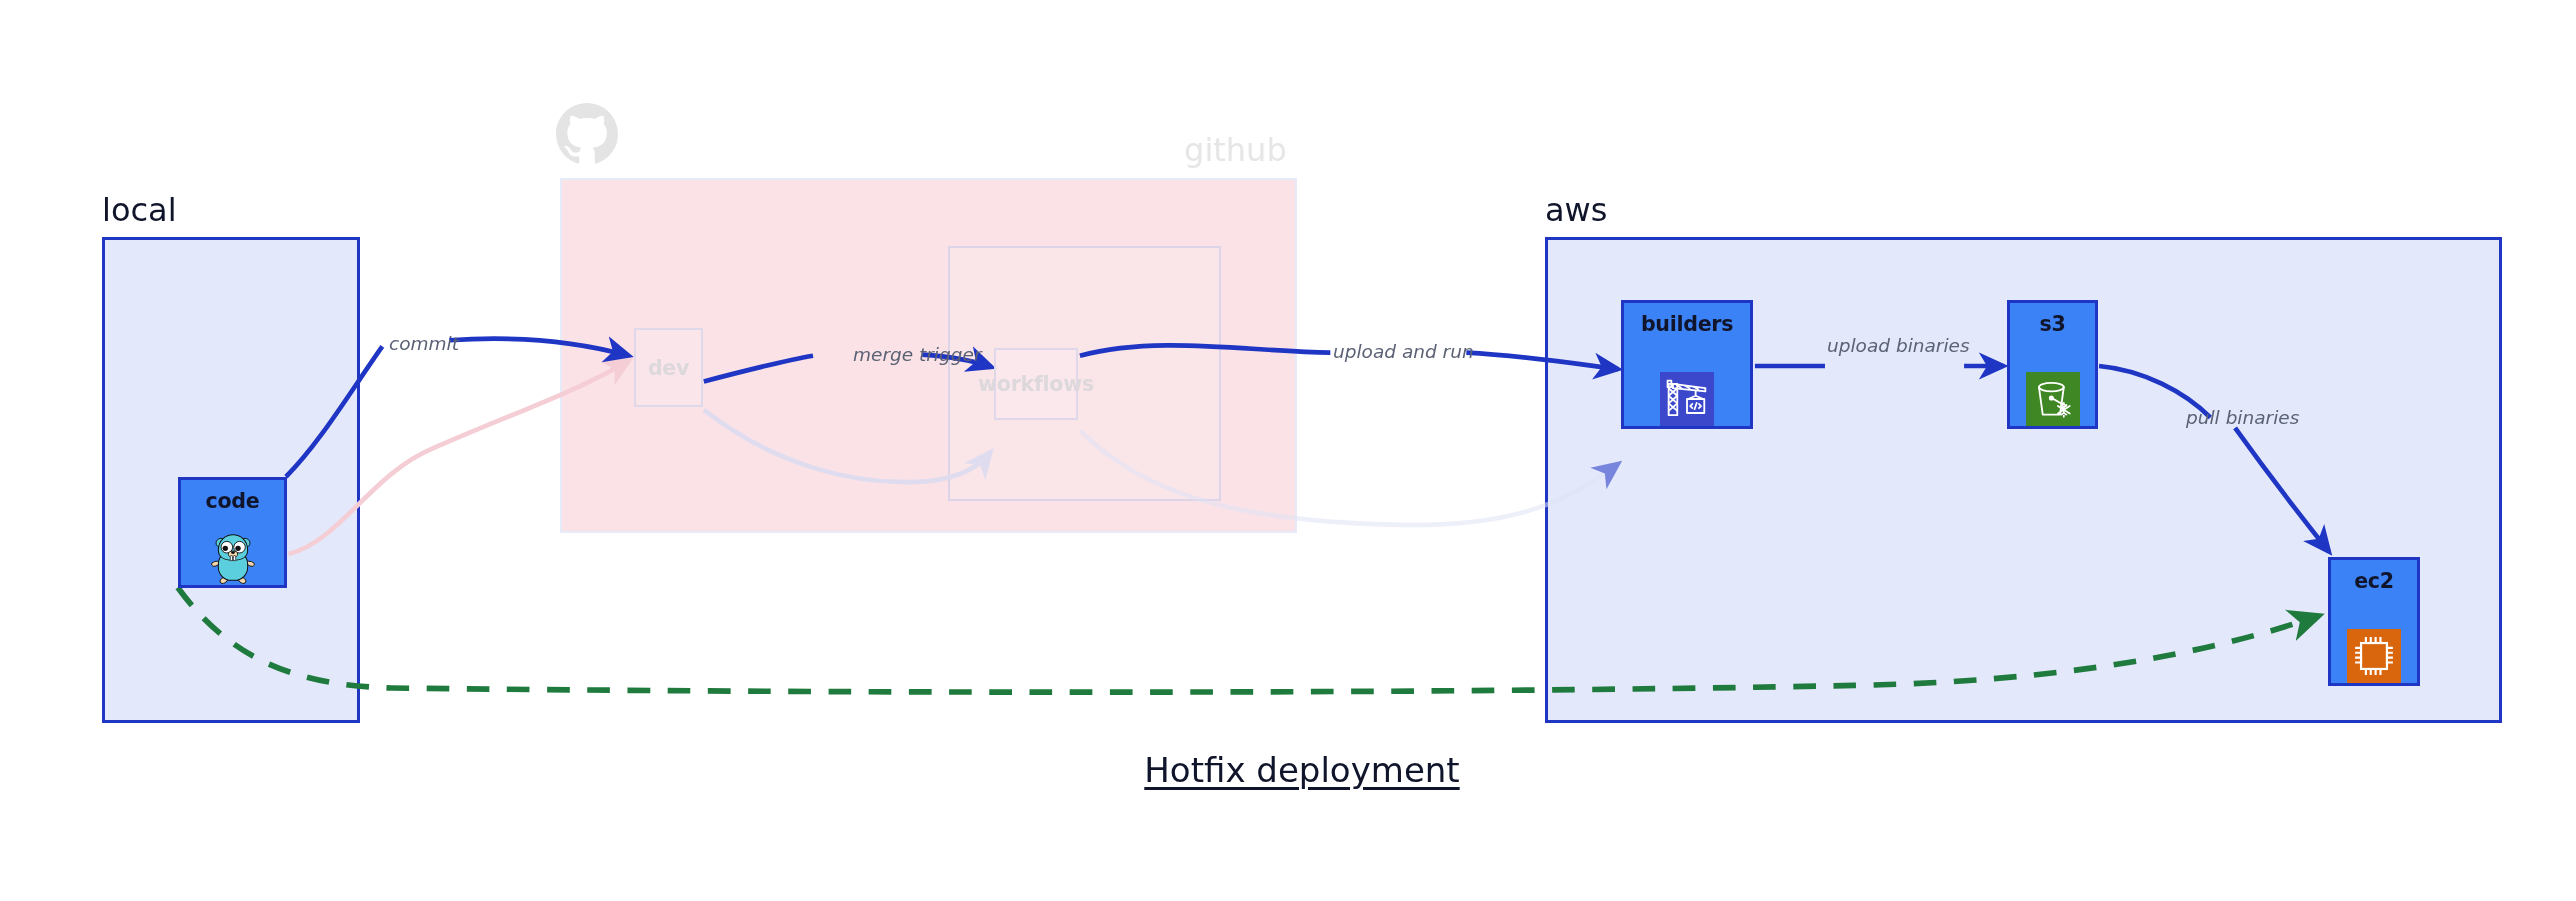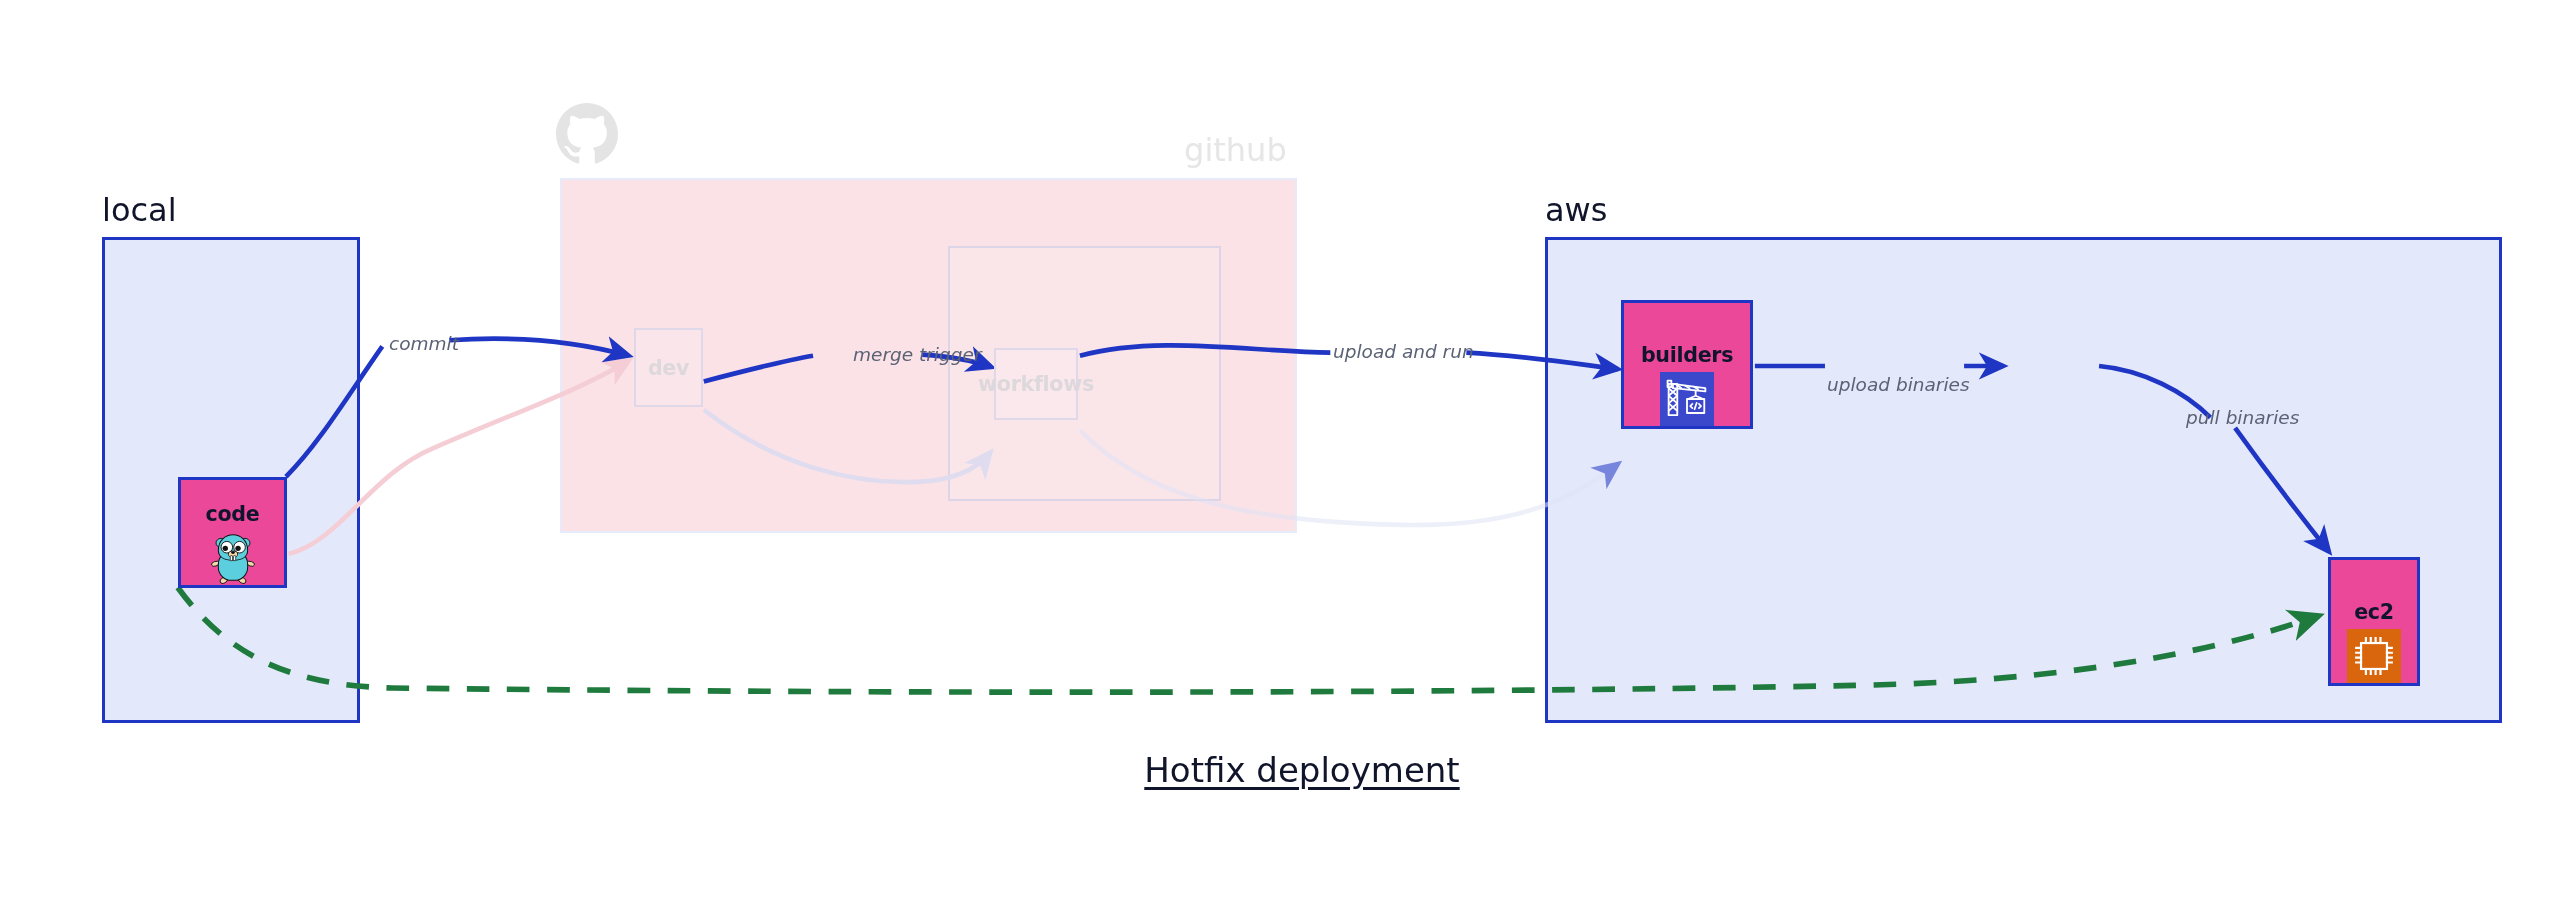--- a/index.html
+++ b/index.html
@@ -73,26 +73,26 @@
   }
   .label-aws {
     left: 1545px; top: 191px; width: 957px;
     font-size: 32px; color: #11152b;
   }
 
   
   .node {
     position: absolute;
     box-sizing: border-box;
-    background: #ec4899;
+    background: #3b82f6;
     border: 3.6px solid #1f35c4;
     display: flex;
     flex-direction: column;
     align-items: center;
-    justify-content: flex-end;
+    justify-content: space-between;
     padding-top: 9.3px;
   }
   .node-title {
     font-size: 20.6px;
     font-weight: bold;
     color: #11152b;
     letter-spacing: -0.3px;
     white-space: nowrap;
     margin-bottom: 5.2px;
   }
@@ -126,21 +126,21 @@
     position: absolute;
     font-size: 18.5px;
     font-style: italic;
     color: #5b6275;
     white-space: nowrap;
     font-family: "DejaVu Sans", "Liberation Sans", sans-serif;
   }
   .lbl-commit        { left: 389px;  top: 333px; }
   .lbl-merge-trigger { left: 817px; top: 344px; margin-left: 36px; }
   .lbl-upload-run    { left: 1333px; top: 341px; }
-  .lbl-upload-bin    { left: 1827px; top: 374px; }
+  .lbl-upload-bin    { left: 1827px; top: 335px; }
   .lbl-pull-bin      { left: 2186px; top: 407px; }
 
   
   #wires {
     position: absolute;
     left: 0; top: 0;
     width: 2604px; height: 902px;
     pointer-events: none;
   }
 
@@ -286,20 +286,44 @@
         </g>
         <g fill="none" stroke="#ffffff" stroke-width="3.2" stroke-linecap="round" stroke-linejoin="round">
           <path d="M60 59 L56 63 L60 67"></path>
           <path d="M72 59 L76 63 L72 67"></path>
           <path d="M68 57 L64 69"></path>
         </g>
       </svg>
     </span>
   </div>
 
+  <div class="node node-s3">
+    <div class="node-title">s3</div>
+    <span class="node-icon">
+      <svg viewBox="0 0 100 100" width="54" height="54">
+        <rect x="0" y="0" width="100" height="100" fill="#3f8624"></rect>
+        <g fill="none" stroke="#ffffff" stroke-width="3.4" stroke-linecap="round" stroke-linejoin="round">
+
+          <path d="M24 28 L31 79 L63 79 L70 28"></path>
+          <ellipse cx="47" cy="28" rx="23" ry="8"></ellipse>
+
+          <path d="M47 48 L72 62"></path>
+          <circle cx="47" cy="48" r="3" fill="#ffffff"></circle>
+          <path d="M66 58 L74 63 L66 67"></path>
+        </g>
+        <g stroke="#ffffff" stroke-width="3.2" stroke-linecap="round">
+          <path d="M70 57 L70 83"></path>
+          <path d="M59 63 L81 77"></path>
+          <path d="M81 63 L59 77"></path>
+          <path d="M65 61 L70 64 L75 61"></path>
+          <path d="M65 79 L70 76 L75 79"></path>
+        </g>
+      </svg>
+    </span>
+  </div>
 
   <div class="node node-ec2">
     <div class="node-title">ec2</div>
     <span class="node-icon">
       <svg viewBox="0 0 100 100" width="54" height="54">
         <rect x="0" y="0" width="100" height="100" fill="#d9660d"></rect>
         <g fill="none" stroke="#ffffff" stroke-width="4" stroke-linecap="square">
           <rect x="26" y="26" width="48" height="48"></rect>
 
           <path d="M35 26 L35 17 M44 26 L44 17 M53 26 L53 17 M62 26 L62 17"></path>

